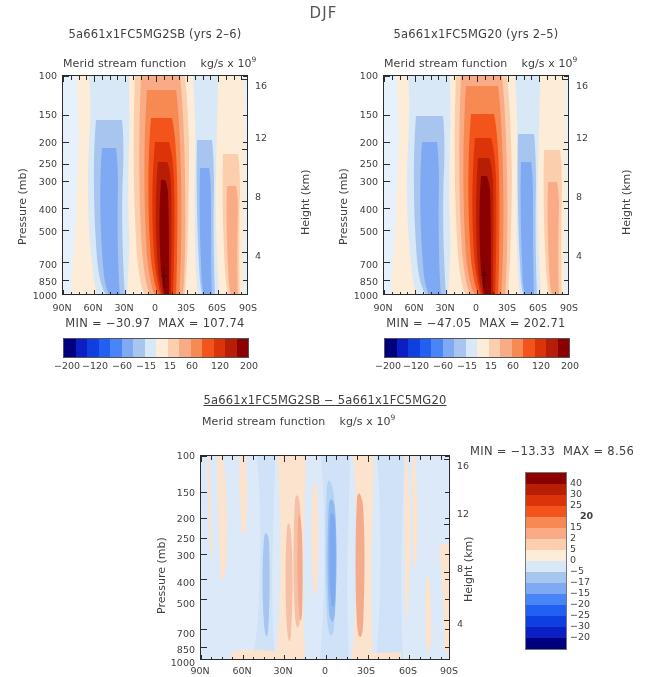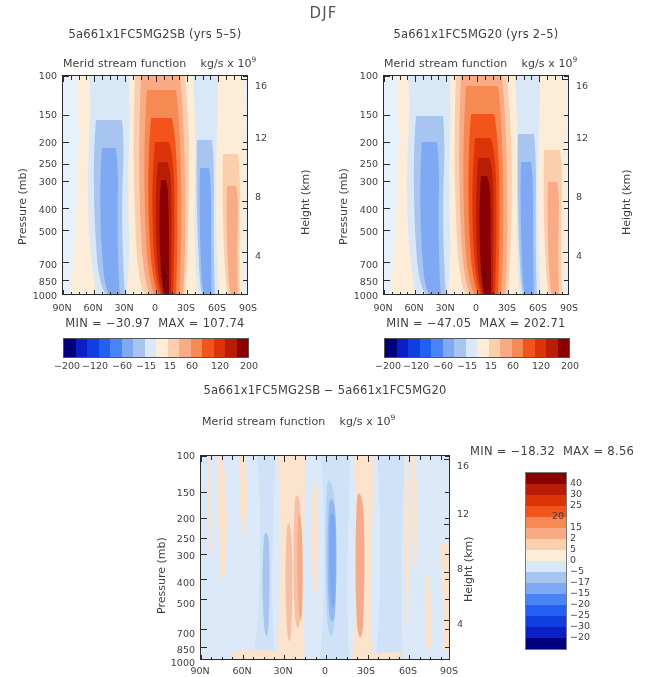--- a/index.html
+++ b/index.html
@@ -53,21 +53,21 @@
   .cbar-v{position:absolute;border:1px solid #777;box-sizing:content-box;}
   .cbar-v i{display:block;width:100%;}
 </style>
 </head>
 <body>
 
 <div class="abs season-title">DJF</div>
 
 <div class="abs">
 
-  <div class="abs panel-title ctr" style="left:52px;top:27px;width:206px;">5a661x1FC5MG2SB (yrs 5–5)</div>
+  <div class="abs panel-title ctr" style="left:52px;top:27px;width:206px;">5a661x1FC5MG2SB (yrs 2–6)</div>
 
   <div class="abs panel-sub" style="left:63px;top:55px;">
     <span>Merid stream function</span><span class="units">kg/s x 10</span><span class="sup">9</span>
   </div>
 
   <div class="abs vert-text" style="left:16px;top:245px;">Pressure (mb)</div>
   <div class="abs vert-text" style="left:299px;top:235px;">Height (km)</div>
 
   <div class="frame" id="frame-a" style="left:62px;top:75px;width:186px;height:220px;">
     <svg width="186" height="220" viewBox="0 0 186 220" preserveAspectRatio="none">
@@ -410,21 +410,21 @@
   <div class="abs cbar-label" style="left:433px;top:360px;">−60</div>
   <div class="abs cbar-label" style="left:457px;top:360px;">−15</div>
   <div class="abs cbar-label" style="left:485px;top:360px;">15</div>
   <div class="abs cbar-label" style="left:507px;top:360px;">60</div>
   <div class="abs cbar-label" style="left:532px;top:360px;">120</div>
   <div class="abs cbar-label" style="left:561px;top:360px;">200</div>
 </div>
 
 <div class="abs">
 
-  <div class="panel-title ctr abs" style="left:175px;top:383px;width:300px;">5a661x1FC5MG2SB − 5a661x1FC5MG20</div>
+  <div class="panel-title ctr abs" style="left:175px;top:393px;width:300px;text-decoration:underline;">5a661x1FC5MG2SB − 5a661x1FC5MG20</div>
 
   <div class="abs panel-sub" style="left:202px;top:413px;">
     <span>Merid stream function</span><span class="units">kg/s x 10</span><span class="sup">9</span>
   </div>
 
   <div class="abs vert-text" style="left:155px;top:614px;">Pressure (mb)</div>
   <div class="abs vert-text" style="left:462px;top:602px;">Height (km)</div>
 
   <div class="frame" id="frame-c" style="left:200px;top:455px;width:250px;height:205px;">
     <svg width="250" height="205" viewBox="0 0 250 205" preserveAspectRatio="none">
@@ -554,21 +554,21 @@
 
   <div class="abs ticklabel" style="left:186px;top:665px;width:28px;text-align:center;">90N</div>
   <div class="abs ticklabel" style="left:228px;top:665px;width:28px;text-align:center;">60N</div>
   <div class="abs ticklabel" style="left:269px;top:665px;width:28px;text-align:center;">30N</div>
   <div class="abs ticklabel" style="left:311px;top:665px;width:28px;text-align:center;">0</div>
   <div class="abs ticklabel" style="left:352px;top:665px;width:28px;text-align:center;">30S</div>
   <div class="abs ticklabel" style="left:394px;top:665px;width:28px;text-align:center;">60S</div>
   <div class="abs ticklabel" style="left:435px;top:665px;width:28px;text-align:center;">90S</div>
 
   <div class="abs minmax" style="left:470px;top:444px;">
-    <span>MIN =  −18.32</span>&nbsp;&nbsp;<span>MAX =    8.56</span>
+    <span>MIN =  −13.33</span>&nbsp;&nbsp;<span>MAX =    8.56</span>
   </div>
 
   <div class="cbar-v" id="cbar-c" style="left:525px;top:472px;width:40px;height:176px;">
       <i style="background: rgb(139, 0, 0); height: 11px;"></i>
       <i style="background: rgb(184, 29, 6); height: 11px;"></i>
       <i style="background: rgb(221, 51, 8); height: 11px;"></i>
       <i style="background: rgb(242, 84, 27); height: 11px;"></i>
       <i style="background: rgb(247, 138, 82); height: 11px;"></i>
       <i style="background: rgb(249, 171, 133); height: 11px;"></i>
       <i style="background: rgb(251, 207, 173); height: 11px;"></i>
@@ -579,21 +579,21 @@
       <i style="background: rgb(74, 133, 247); height: 11px;"></i>
       <i style="background: rgb(33, 96, 242); height: 11px;"></i>
       <i style="background: rgb(15, 63, 224); height: 11px;"></i>
       <i style="background: rgb(11, 31, 196); height: 11px;"></i>
       <i style="background: rgb(0, 0, 127); height: 11px;"></i>
     </div>
   <div id="cbar-c-labels">
       <div class="abs cbar-label" style="left: 570px; top: 477px;">40</div>
       <div class="abs cbar-label" style="left: 570px; top: 488px; text-align: center;">30</div>
       <div class="abs cbar-label" style="left: 570px; top: 499px;">25</div>
-      <div class="abs cbar-label" style="left: 552px; top: 510px;">20</div>
+      <div class="abs cbar-label" style="left: 580px; top: 510px; font-weight: bold;">20</div>
       <div class="abs cbar-label" style="left: 570px; top: 521px;">15</div>
       <div class="abs cbar-label" style="left: 570px; top: 532px;">2</div>
       <div class="abs cbar-label" style="left: 570px; top: 543px;">5</div>
       <div class="abs cbar-label" style="left: 570px; top: 554px;">0</div>
       <div class="abs cbar-label" style="left: 570px; top: 565px;">−5</div>
       <div class="abs cbar-label" style="left: 570px; top: 576px;">−17</div>
       <div class="abs cbar-label" style="left: 570px; top: 587px;">−15</div>
       <div class="abs cbar-label" style="left: 570px; top: 598px;">−20</div>
       <div class="abs cbar-label" style="left: 570px; top: 609px;">−25</div>
       <div class="abs cbar-label" style="left: 570px; top: 620px;">−30</div>

